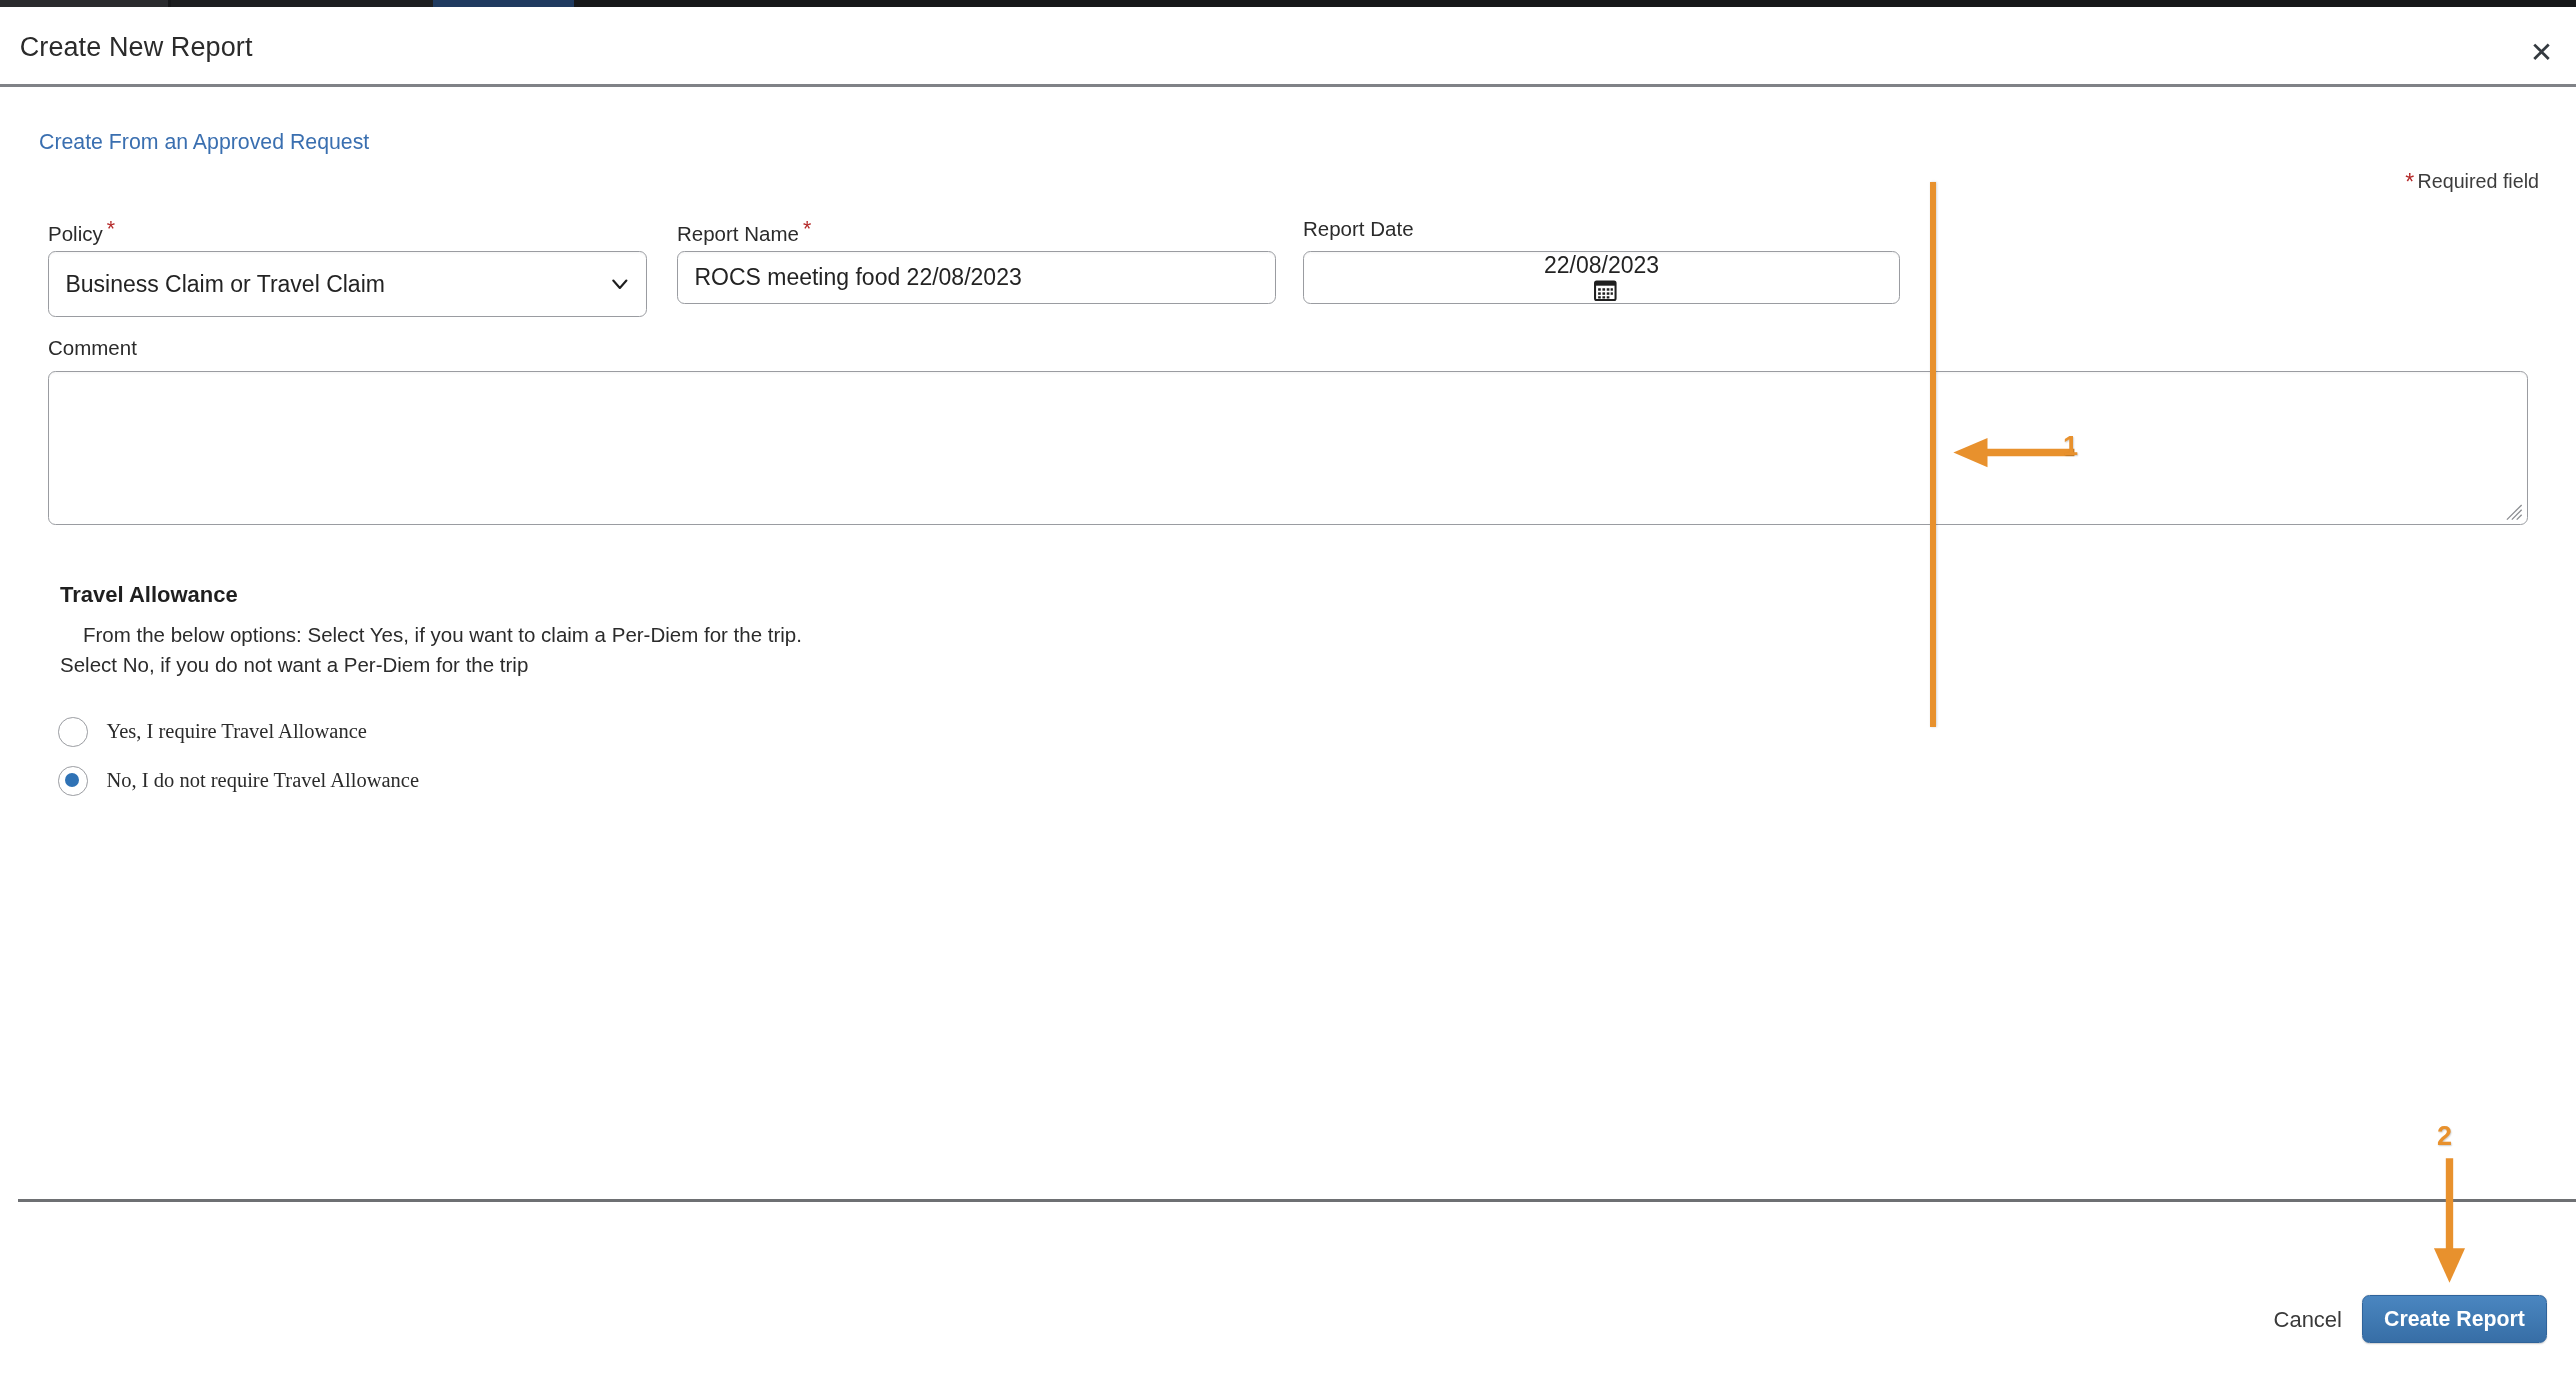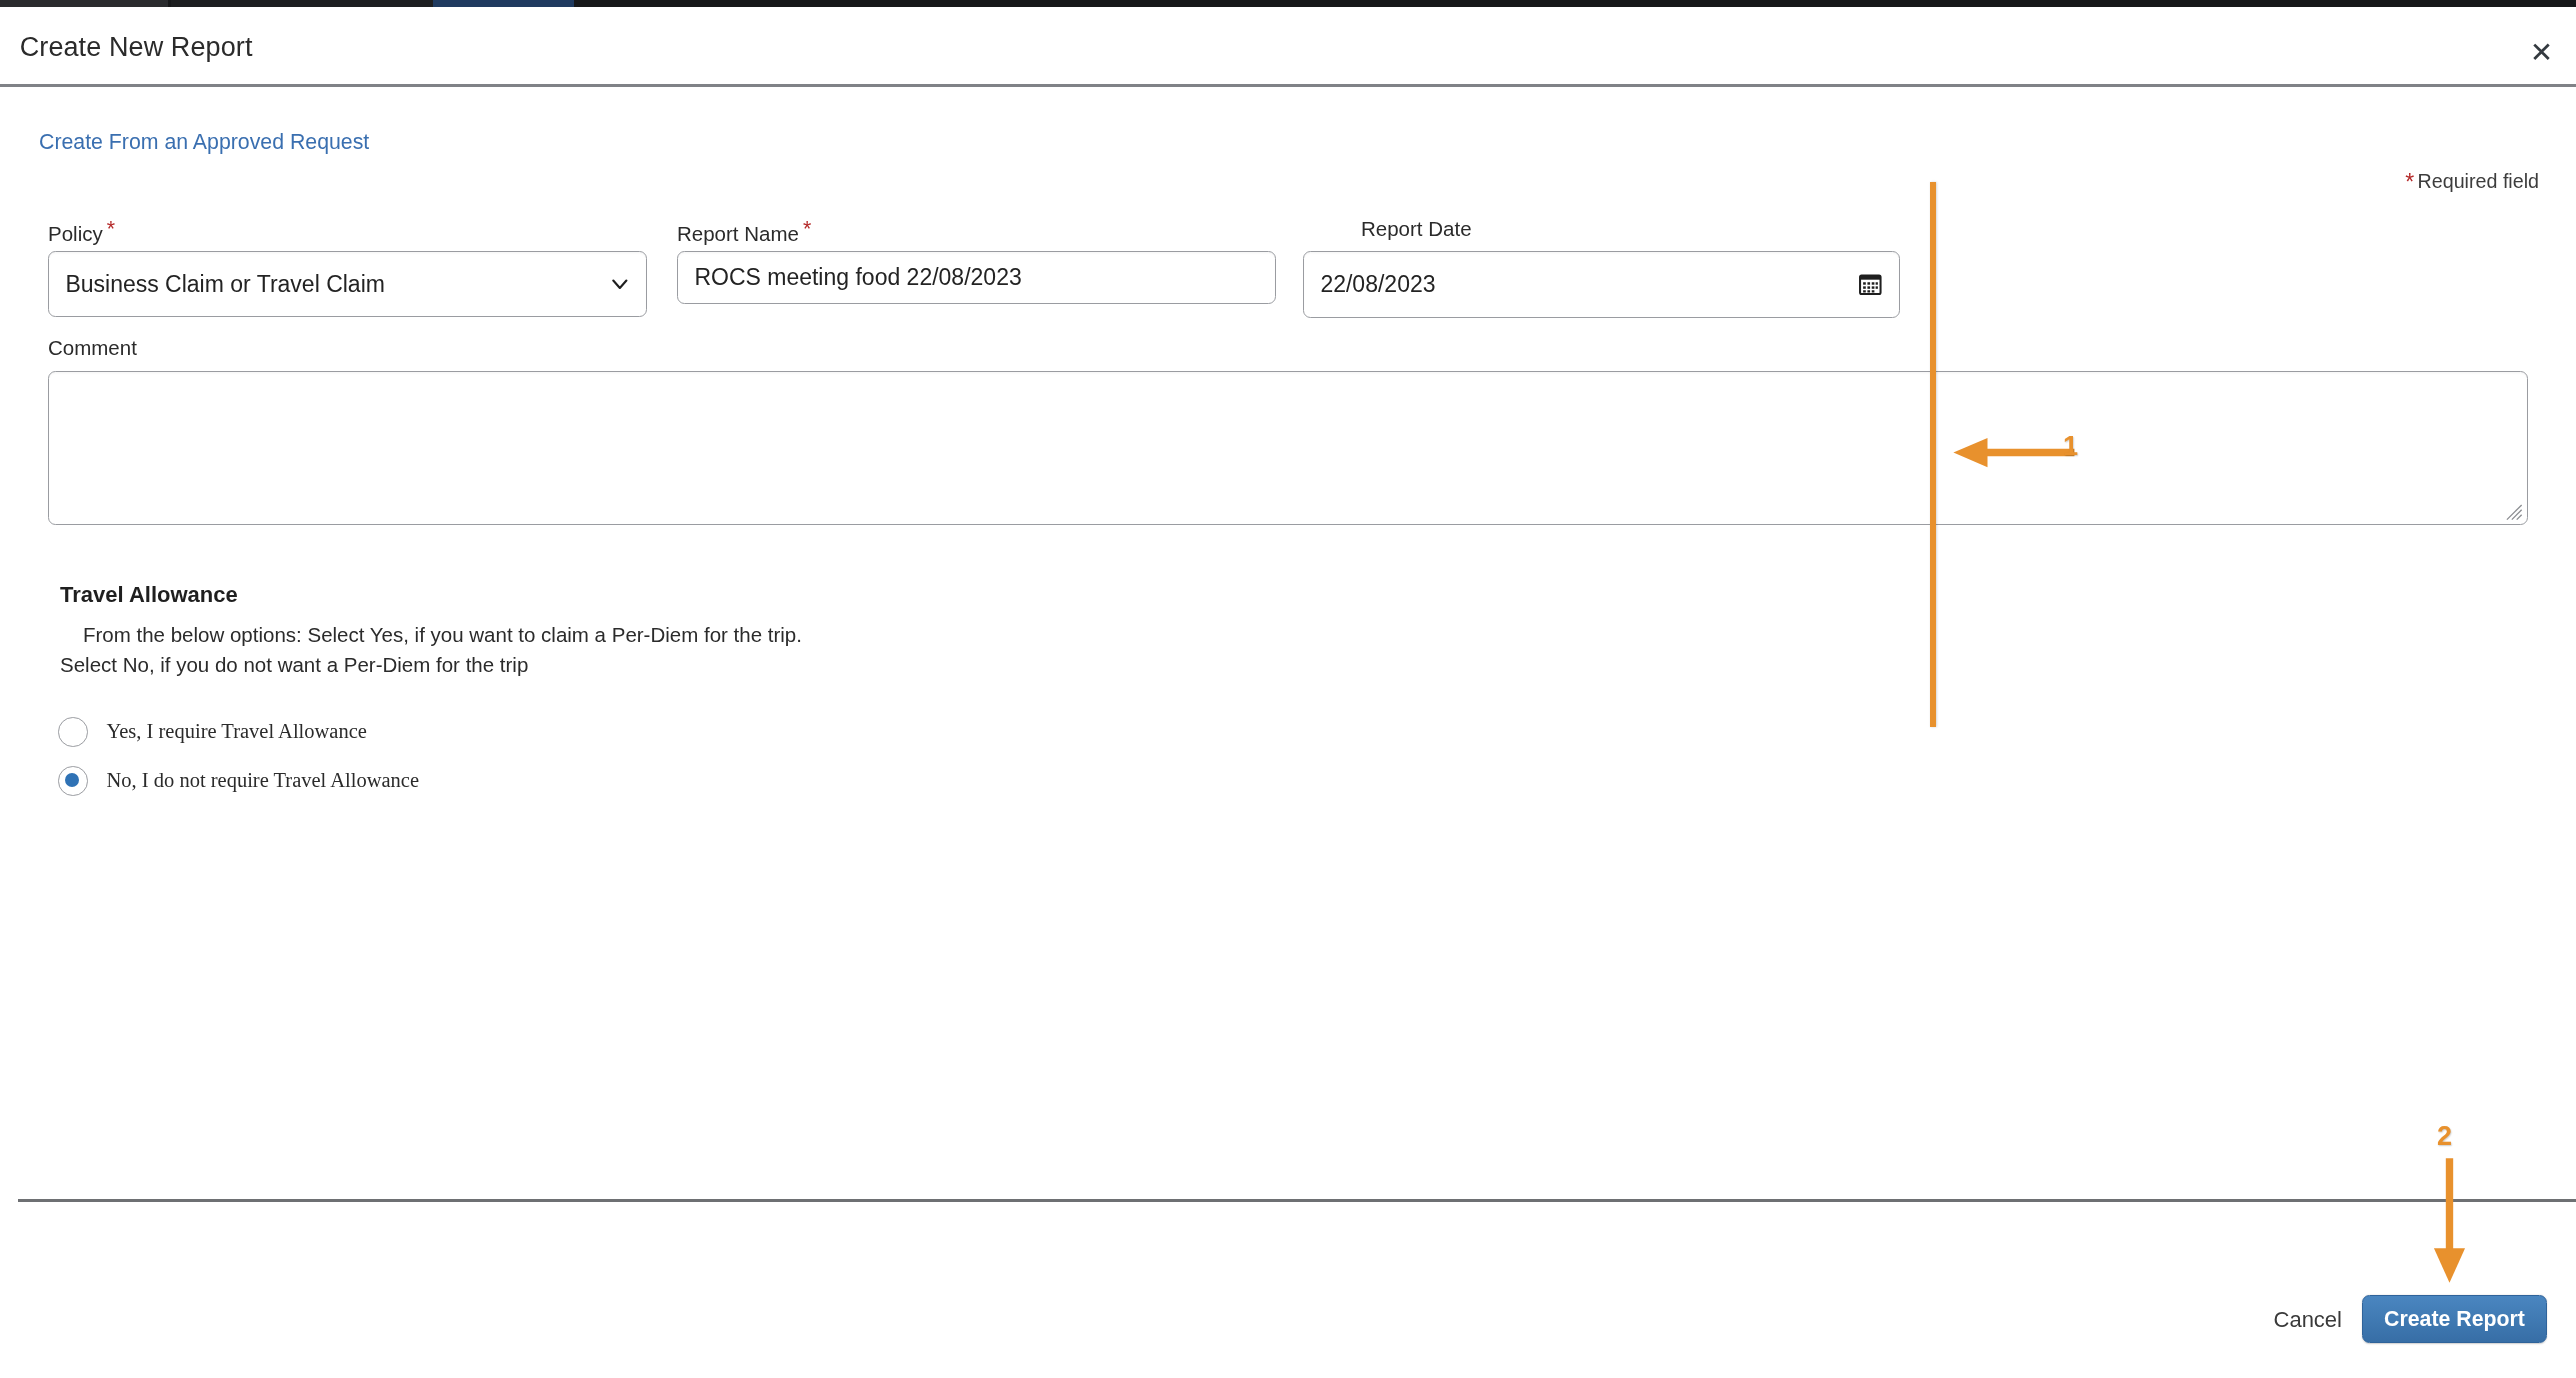--- a/index.html
+++ b/index.html
@@ -171,24 +171,24 @@
     </span>
   </div>
 
   <div class="field-label" style="left:677px; top:217px;">
     <span>Report Name</span><span class="req">*</span>
   </div>
   <div class="input-box" style="left:677px; top:251px; width:599px; height:53px;">
     <span class="val">ROCS meeting food 22/08/2023</span>
   </div>
 
-  <div class="field-label" style="left:1361px; top:217px;">
+  <div class="field-label" style="left:1303px; top:217px;">
     <span>Report Date</span>
   </div>
-  <div class="input-box" style="left:1303px; top:251px; width:597px; height:67px;">
+  <div class="input-box" style="left:1303px; top:251px; width:597px; height:53px;flex-direction:column;">
     <span class="val">22/08/2023</span>
     <span class="cal-icon">
       <svg viewBox="0 0 24 24" width="24.6" height="24.6">
         <rect x="2" y="3.5" width="20" height="18" rx="1.5" fill="none" stroke="#1f1f1f" stroke-width="2"></rect>
         <rect x="2" y="3.5" width="20" height="4" fill="#1f1f1f"></rect>
         <g fill="#1f1f1f">
           <rect x="5" y="10" width="2.6" height="2.4"></rect>
             <rect x="9.2" y="10" width="2.6" height="2.4"></rect>
           <rect x="13.4" y="10" width="2.6" height="2.4"></rect>
             <rect x="17.2" y="10" width="2.2" height="2.4"></rect>

